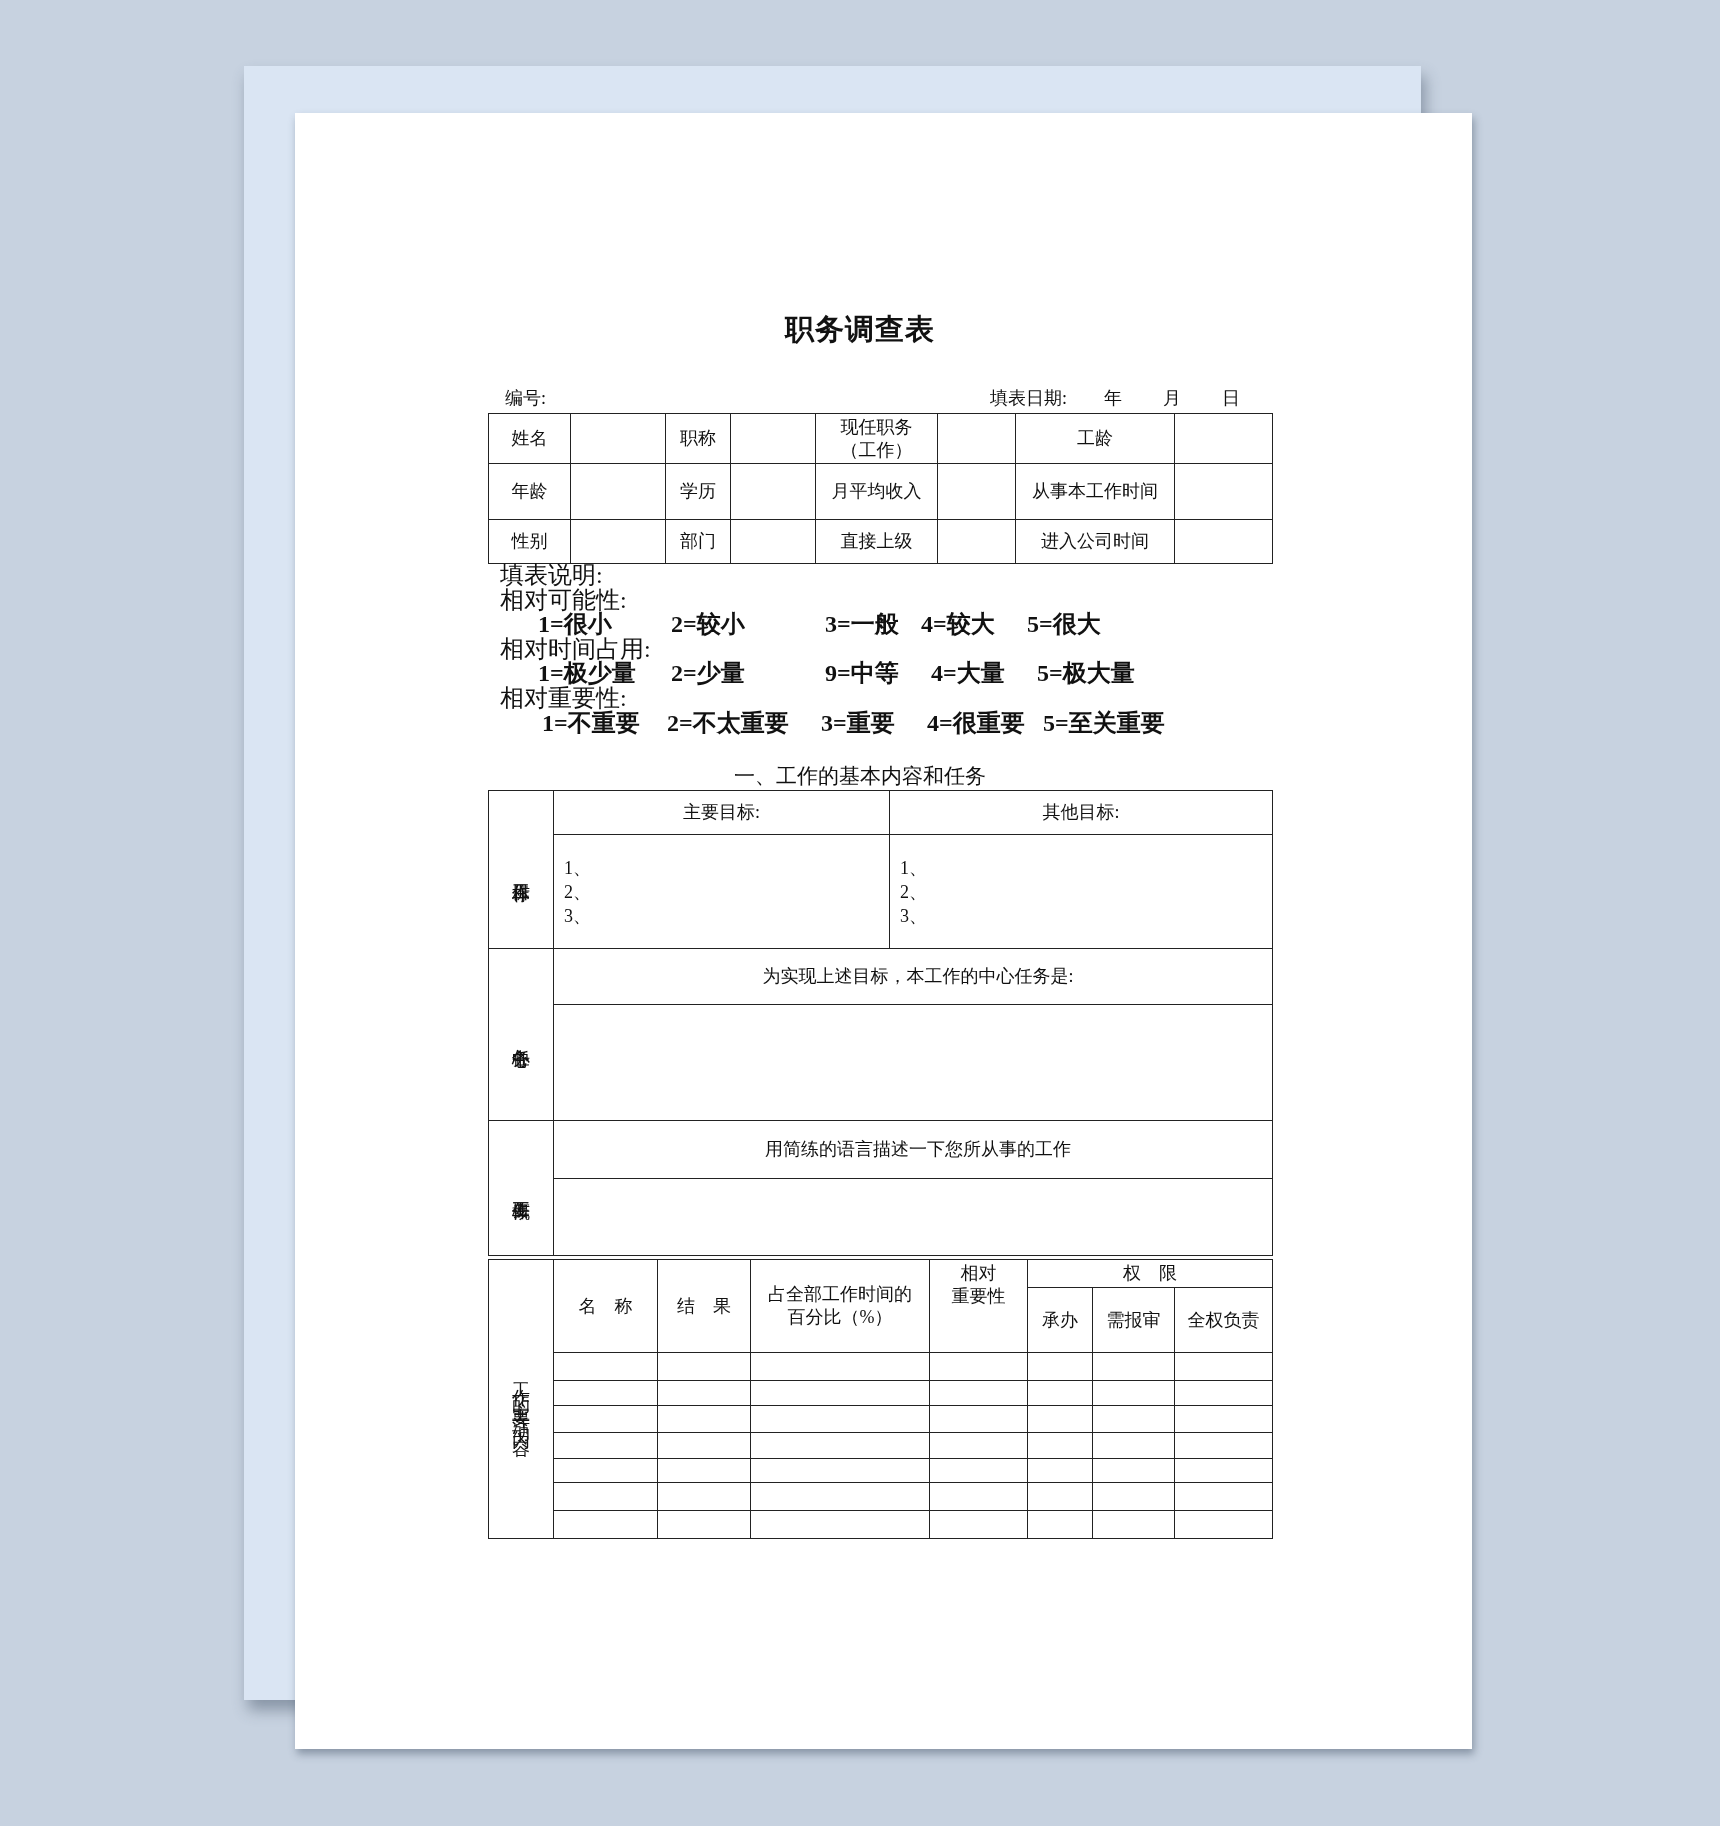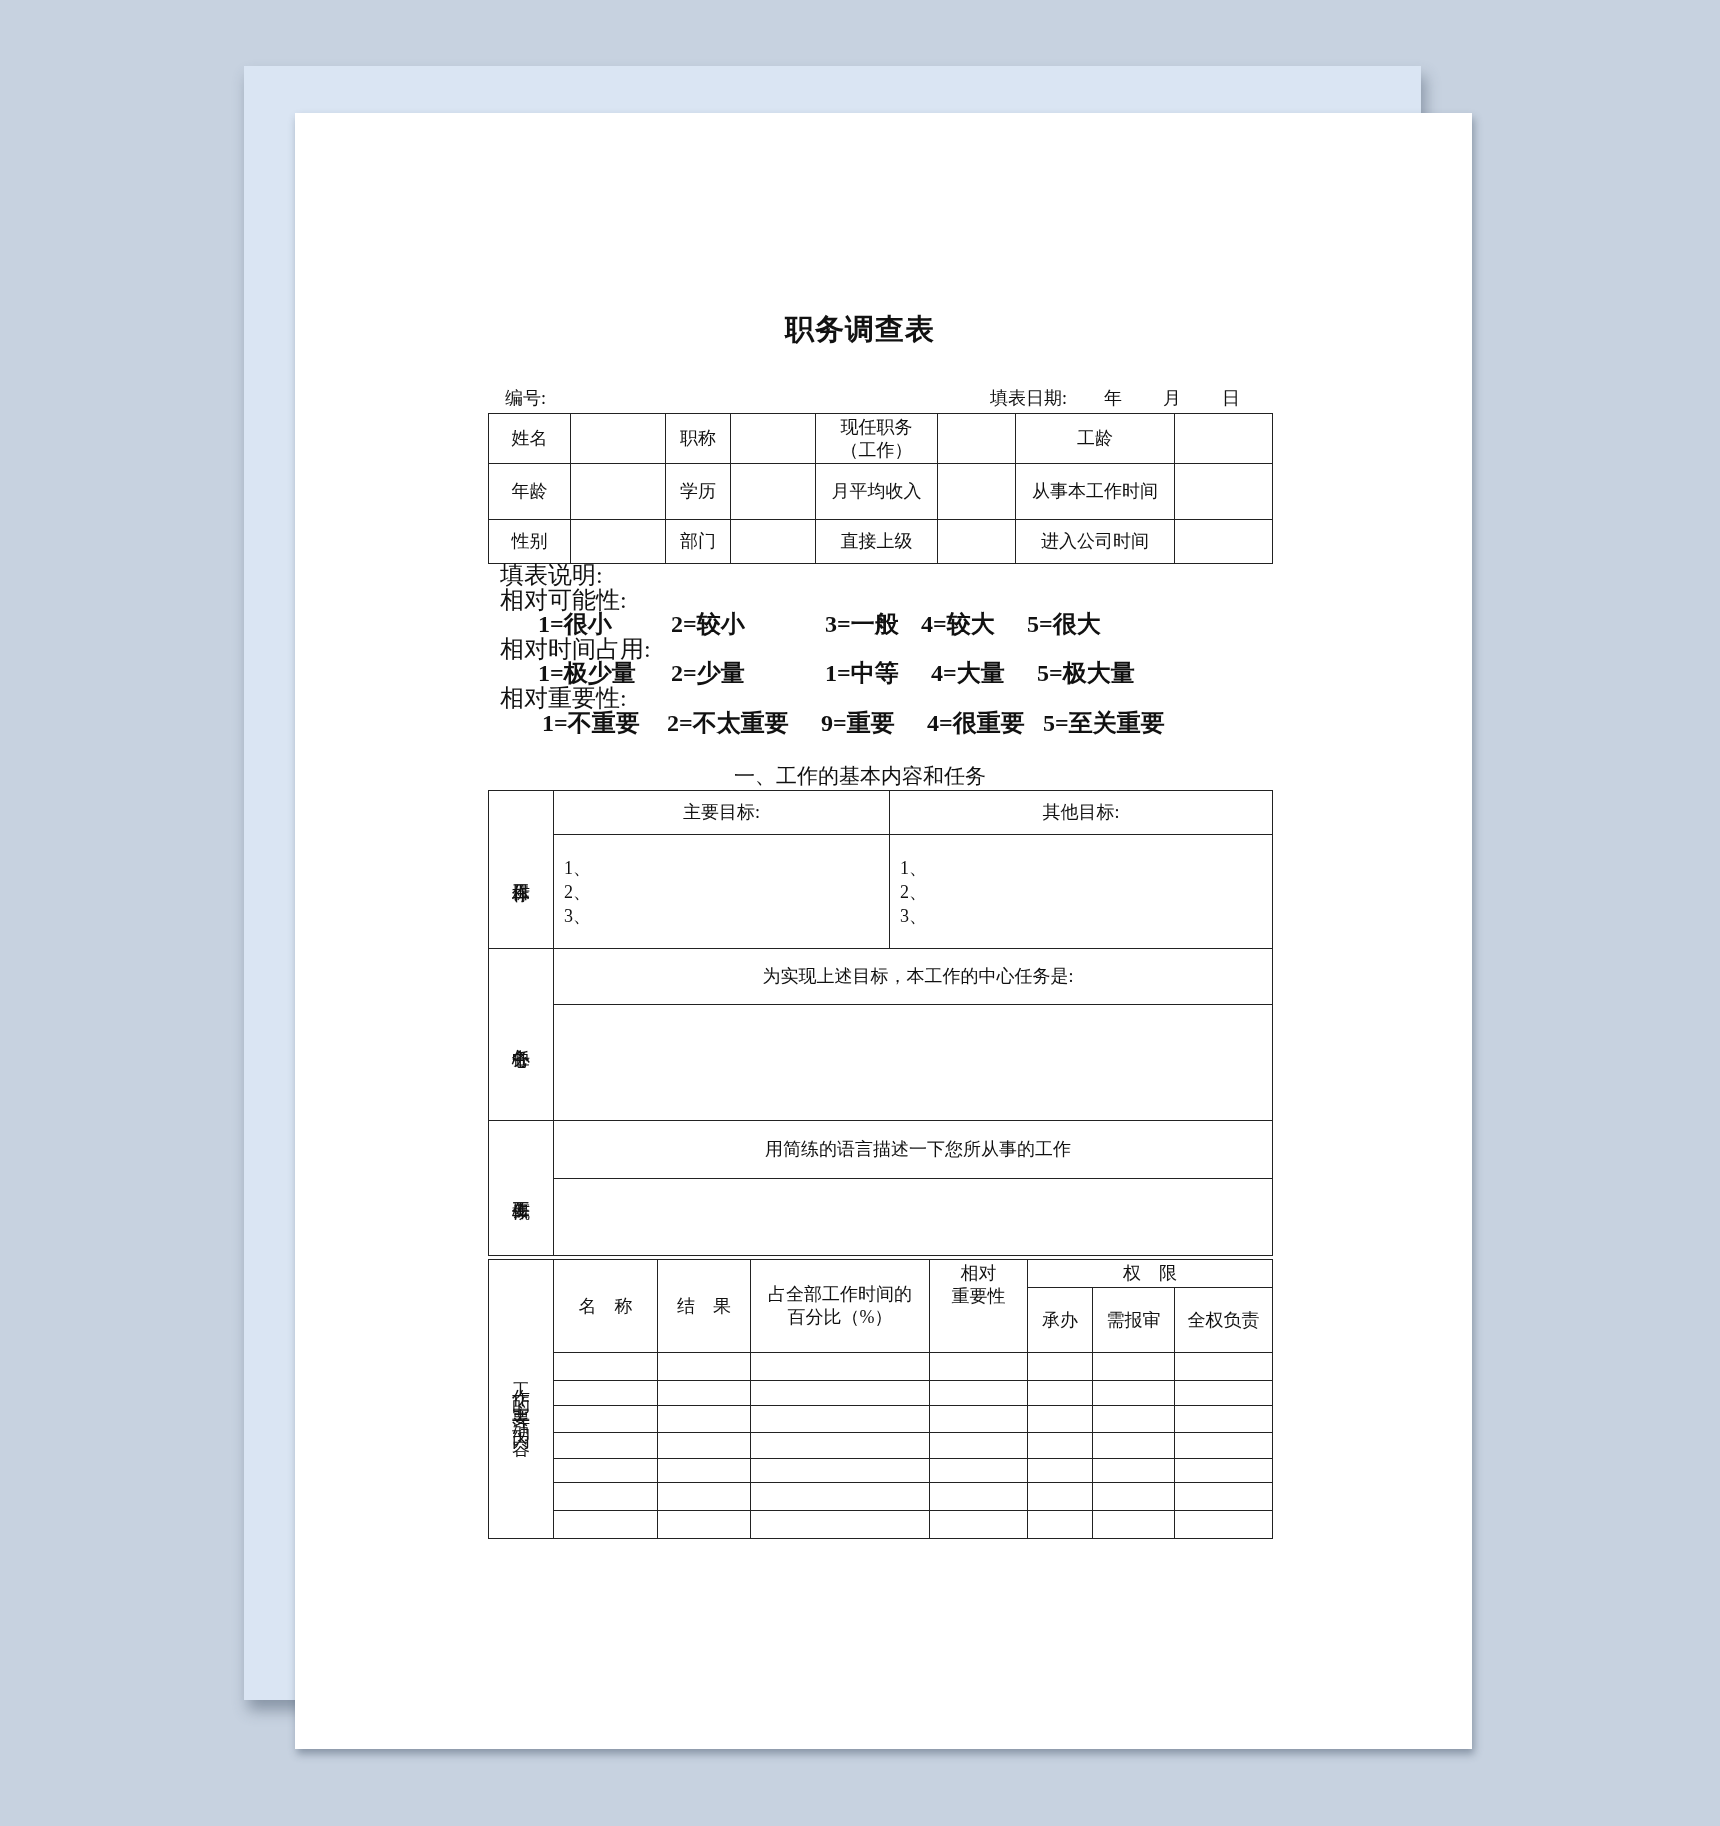--- a/index.html
+++ b/index.html
@@ -113,29 +113,29 @@
     <span class="opt" style="left:38px">1=很小</span>
     <span class="opt" style="left:171px">2=较小</span>
     <span class="opt" style="left:325px">3=一般</span>
     <span class="opt" style="left:421px">4=较大</span>
     <span class="opt" style="left:527px">5=很大</span>
   </div>
   <div class="row">相对时间占用:</div>
   <div class="row">
     <span class="opt" style="left:38px">1=极少量</span>
     <span class="opt" style="left:171px">2=少量</span>
-    <span class="opt" style="left:325px">1=中等</span>
+    <span class="opt" style="left:325px">9=中等</span>
     <span class="opt" style="left:431px">4=大量</span>
     <span class="opt" style="left:537px">5=极大量</span>
   </div>
   <div class="row">相对重要性:</div>
   <div class="row">
     <span class="opt" style="left:42px">1=不重要</span>
     <span class="opt" style="left:167px">2=不太重要</span>
-    <span class="opt" style="left:321px">9=重要</span>
+    <span class="opt" style="left:321px">3=重要</span>
     <span class="opt" style="left:427px">4=很重要</span>
     <span class="opt" style="left:543px">5=至关重要</span>
   </div>
 </div>
 
 <div class="section-title">一、工作的基本内容和任务</div>
 
 <table class="main-table">
   <colgroup>
     <col style="width:65px">

